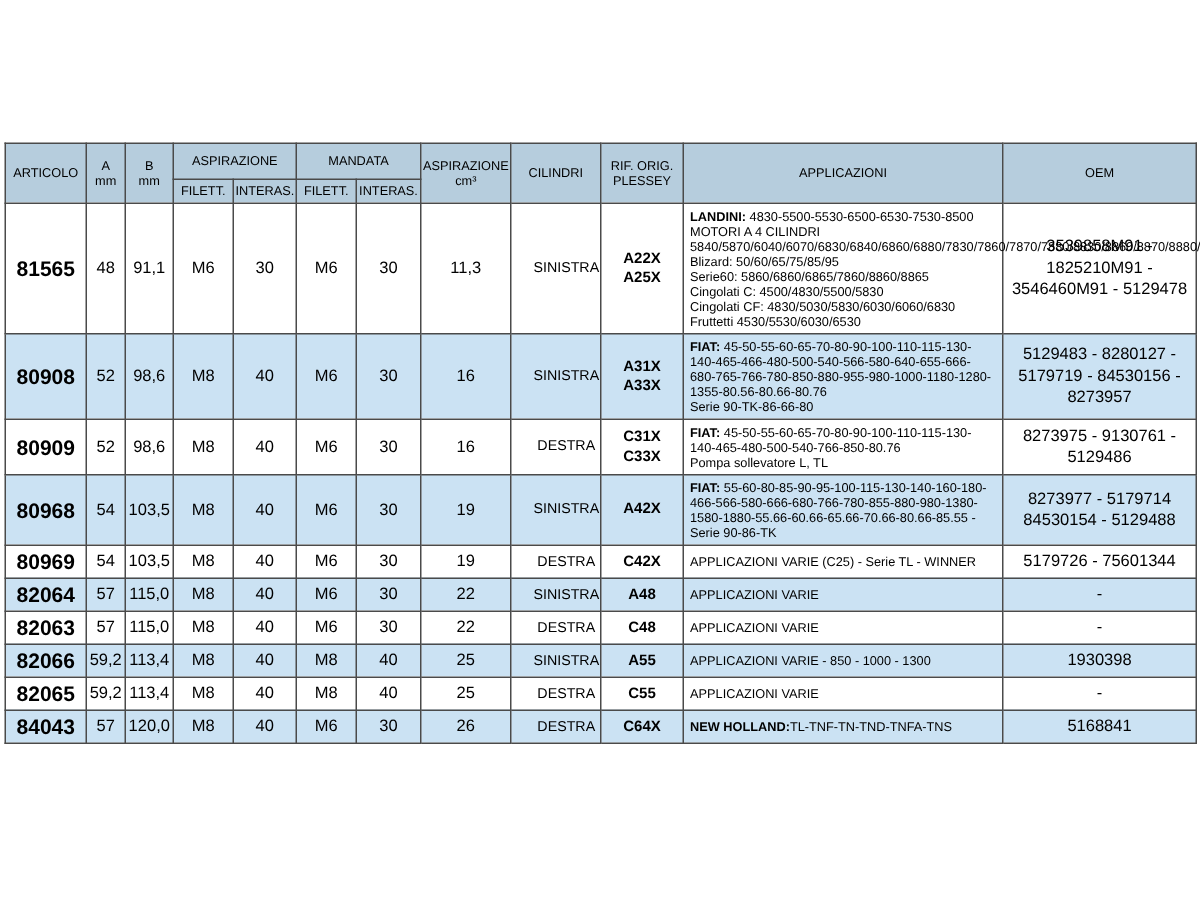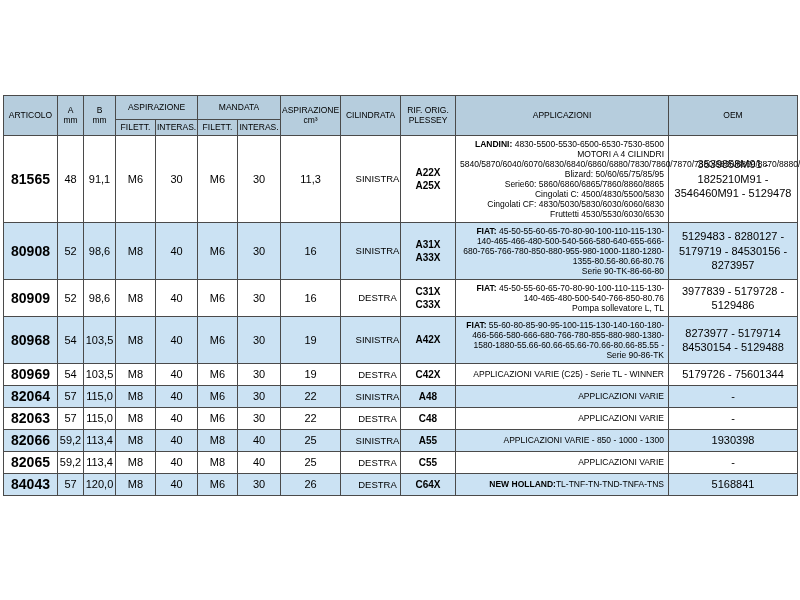--- a/index.html
+++ b/index.html
@@ -38,21 +38,21 @@
 
   tbody td { height:22px; text-align:center; background:#ffffff; }
   tbody tr.alt td { background:#cbe2f3; }
 
   td.c-articolo { font-size:14px; font-weight:bold; }
   td.c-num      { font-size:11px; }
   td.c-rot      { font-size:9.5px;padding-left:14px; }
   td.c-plessey  { font-size:10px; line-height:1.3;font-weight:bold; }
   td.c-oem      { font-size:11px; padding:2px 5px; line-height:1.3; }
   td.c-app {
-    font-size:8.5px; text-align:right; padding:3px 4px; line-height:1.18;
+    font-size:8.5px; text-align:left; padding:3px 4px; line-height:1.18;
   }
   td.c-app .bold { font-weight:bold; }
 </style>
 </head>
 <body>
 
 <div class="page">
   <table class="parts-table">
     <colgroup>
       <col class="w-articolo">
@@ -78,21 +78,21 @@
         <th rowspan="2">
           <span class="hdr-line">B</span>
           <span class="hdr-line">mm</span>
         </th>
         <th colspan="2">ASPIRAZIONE</th>
         <th colspan="2">MANDATA</th>
         <th rowspan="2">
           <span class="hdr-line">ASPIRAZIONE</span>
           <span class="hdr-line">cm³</span>
         </th>
-        <th rowspan="2">CILINDRATA</th>
+        <th rowspan="2">CILINDRI</th>
         <th rowspan="2">
           <span class="hdr-line">RIF. ORIG.</span>
           <span class="hdr-line">PLESSEY</span>
         </th>
         <th rowspan="2">APPLICAZIONI</th>
         <th rowspan="2">OEM</th>
       </tr>
       <tr class="hdr-sub">
         <th>FILETT.</th>
         <th>INTERAS.</th>
@@ -158,21 +158,21 @@
           <td class="c-num">16</td>
           <td class="c-rot">DESTRA</td>
           <td class="c-plessey">
             <div>C31X</div>
             <div>C33X</div>
           </td>
           <td class="c-app">
             <div><span class="bold">FIAT:</span><span> 45-50-55-60-65-70-80-90-100-110-115-130-140-465-480-500-540-766-850-80.76</span></div>
             <div><span>Pompa sollevatore L, TL</span></div>
           </td>
-          <td class="c-oem">3977839 - 5179728 - 5129486</td>
+          <td class="c-oem">8273975 - 9130761 - 5129486</td>
         </tr>
         <tr class="alt">
           <td class="c-articolo">80968</td>
           <td class="c-num">54</td>
           <td class="c-num">103,5</td>
           <td class="c-num">M8</td>
           <td class="c-num">40</td>
           <td class="c-num">M6</td>
           <td class="c-num">30</td>
           <td class="c-num">19</td>

